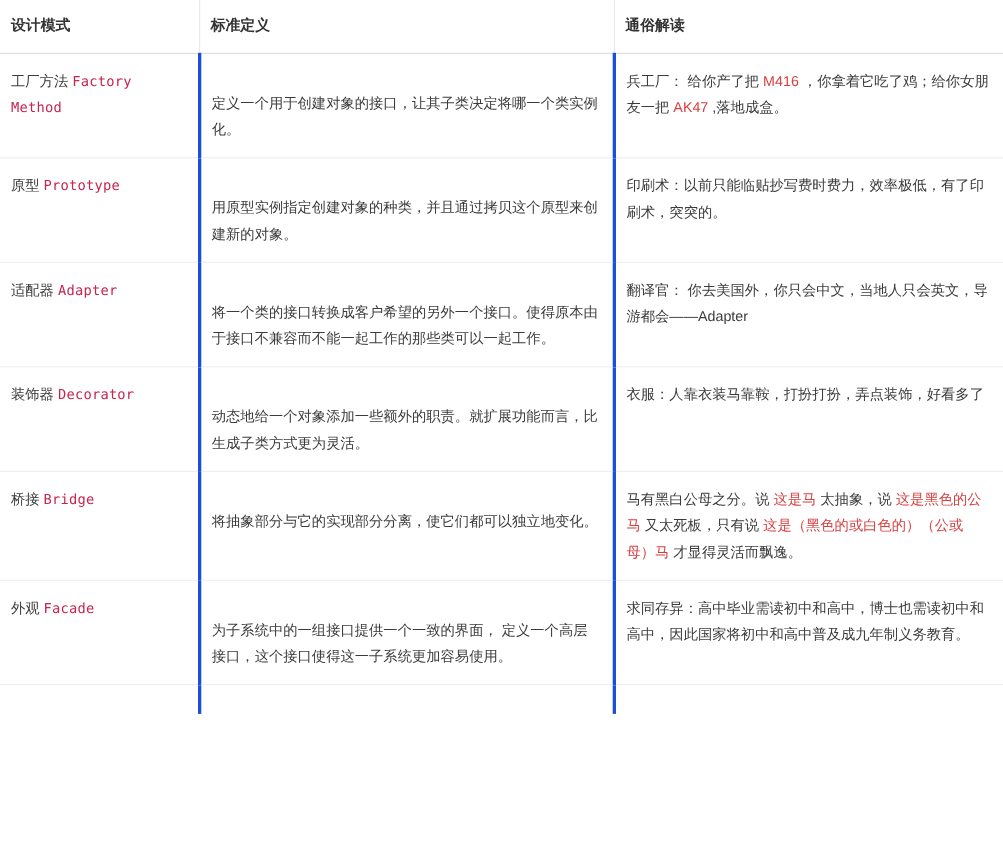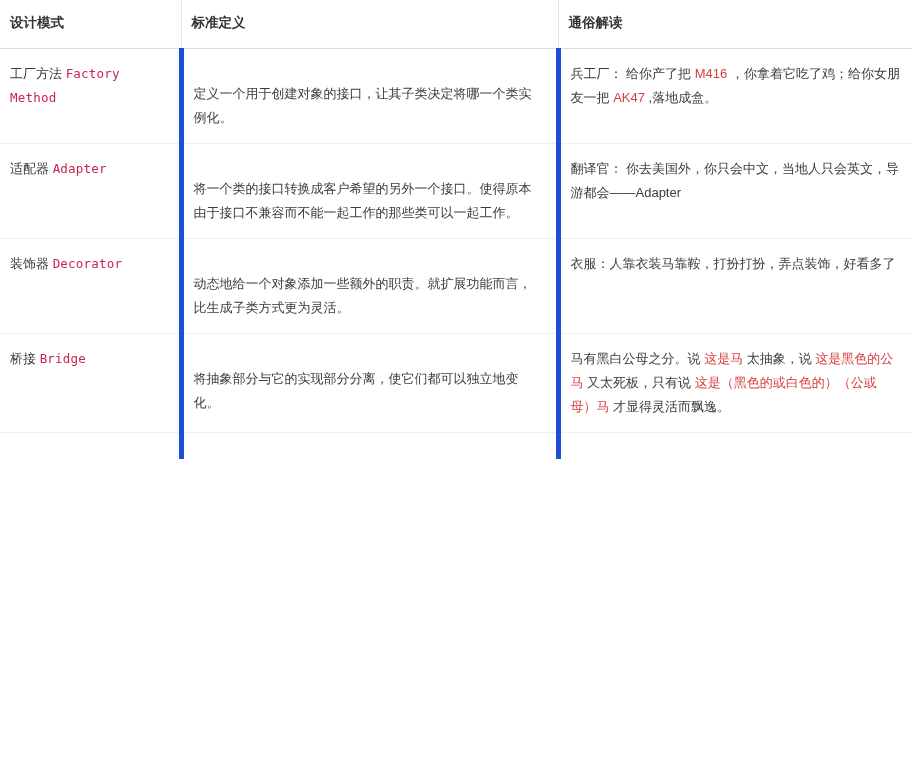--- a/index.html
+++ b/index.html
@@ -36,21 +36,21 @@
     margin-top: 25px;
   }
   table.patterns th:last-child { border-right: none; }
 
   table.patterns td {
     font-size: 13px;
     line-height: 1.85;
     padding: 13px 12px 13px 10px;
     vertical-align: top;
     border-bottom: 1px solid #eceff1;
-    border-right: 5px solid #1d4ed8;
+    border-right: 3px solid #1d4ed8;
     color: #3b3b3b;
   }
   table.patterns td:last-child { border-right: none; }
   table.patterns tr:last-child td { border-bottom: none; }
 
   .code {
     font-family: "DejaVu Sans Mono", "Liberation Mono", monospace;
     color: #c7254e;
     font-size: 12.5px;
     letter-spacing: 0.2px;
@@ -78,20 +78,27 @@
   </thead>
   <tbody id="table-body">
       <tr>
         <td><span>工厂方法 </span><span class="code">Factory Method</span></td>
         <td>
           <span class="cell-text">定义一个用于创建对象的接口，让其子类决定将哪一个类实例化。</span>
         </td>
         <td><span>兵工厂：  给你产了把 </span><span class="hl">M416</span><span> ，你拿着它吃了鸡；给你女朋友一把 </span><span class="hl">AK47</span><span> ,落地成盒。</span></td>
       </tr>
       <tr>
+        <td><span>原型 </span><span class="code">Prototype</span></td>
+        <td>
+          <span class="cell-text">用原型实例指定创建对象的种类，并且通过拷贝这个原型来创建新的对象。</span>
+        </td>
+        <td><span>印刷术：以前只能临贴抄写费时费力，效率极低，有了印刷术，突突的。</span></td>
+      </tr>
+      <tr>
         <td><span>适配器 </span><span class="code">Adapter</span></td>
         <td>
           <span class="cell-text">将一个类的接口转换成客户希望的另外一个接口。使得原本由于接口不兼容而不能一起工作的那些类可以一起工作。</span>
         </td>
         <td><span>翻译官：  你去美国外，你只会中文，当地人只会英文，导游都会——Adapter</span></td>
       </tr>
       <tr>
         <td><span>装饰器 </span><span class="code">Decorator</span></td>
         <td>
           <span class="cell-text">动态地给一个对象添加一些额外的职责。就扩展功能而言，比生成子类方式更为灵活。</span>
@@ -99,18 +106,25 @@
         <td><span>衣服：人靠衣装马靠鞍，打扮打扮，弄点装饰，好看多了</span></td>
       </tr>
       <tr>
         <td><span>桥接 </span><span class="code">Bridge</span></td>
         <td>
           <span class="cell-text">将抽象部分与它的实现部分分离，使它们都可以独立地变化。</span>
         </td>
         <td><span>马有黑白公母之分。说 </span><span class="hl">这是马</span><span> 太抽象，说 </span><span class="hl">这是黑色的公马</span><span> 又太死板，只有说 </span><span class="hl">这是（黑色的或白色的）（公或母）马</span><span> 才显得灵活而飘逸。</span></td>
       </tr>
       <tr>
+        <td><span>外观 </span><span class="code">Facade</span></td>
+        <td>
+          <span class="cell-text">为子系统中的一组接口提供一个一致的界面， 定义一个高层接口，这个接口使得这一子系统更加容易使用。</span>
+        </td>
+        <td><span>求同存异：高中毕业需读初中和高中，博士也需读初中和高中，因此国家将初中和高中普及成九年制义务教育。</span></td>
+      </tr>
+      <tr>
         <td></td>
         <td></td>
         <td></td>
       </tr>
     </tbody>
 </table>
 
 </body></html>

